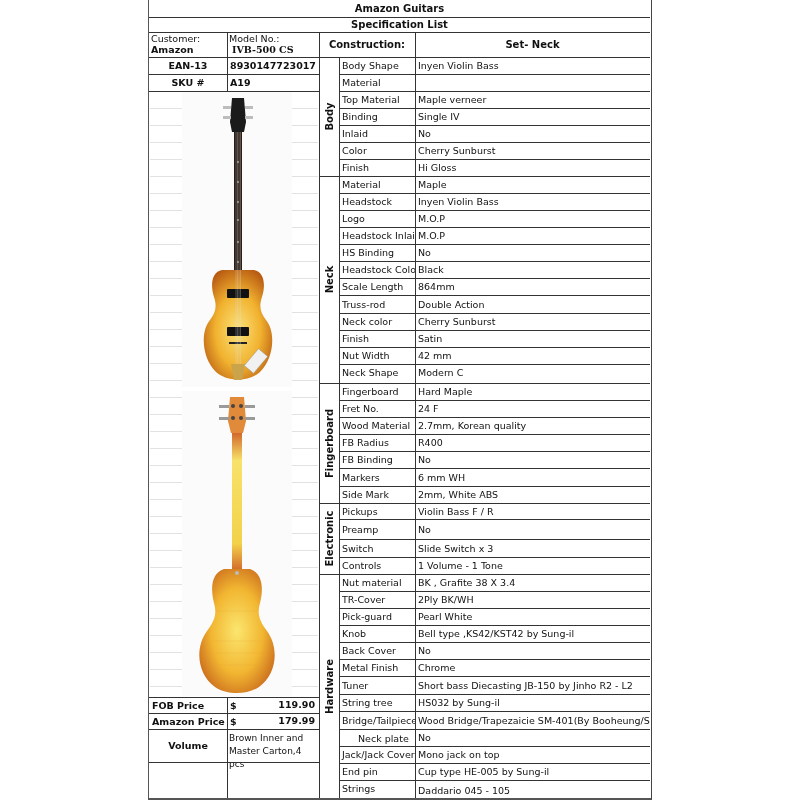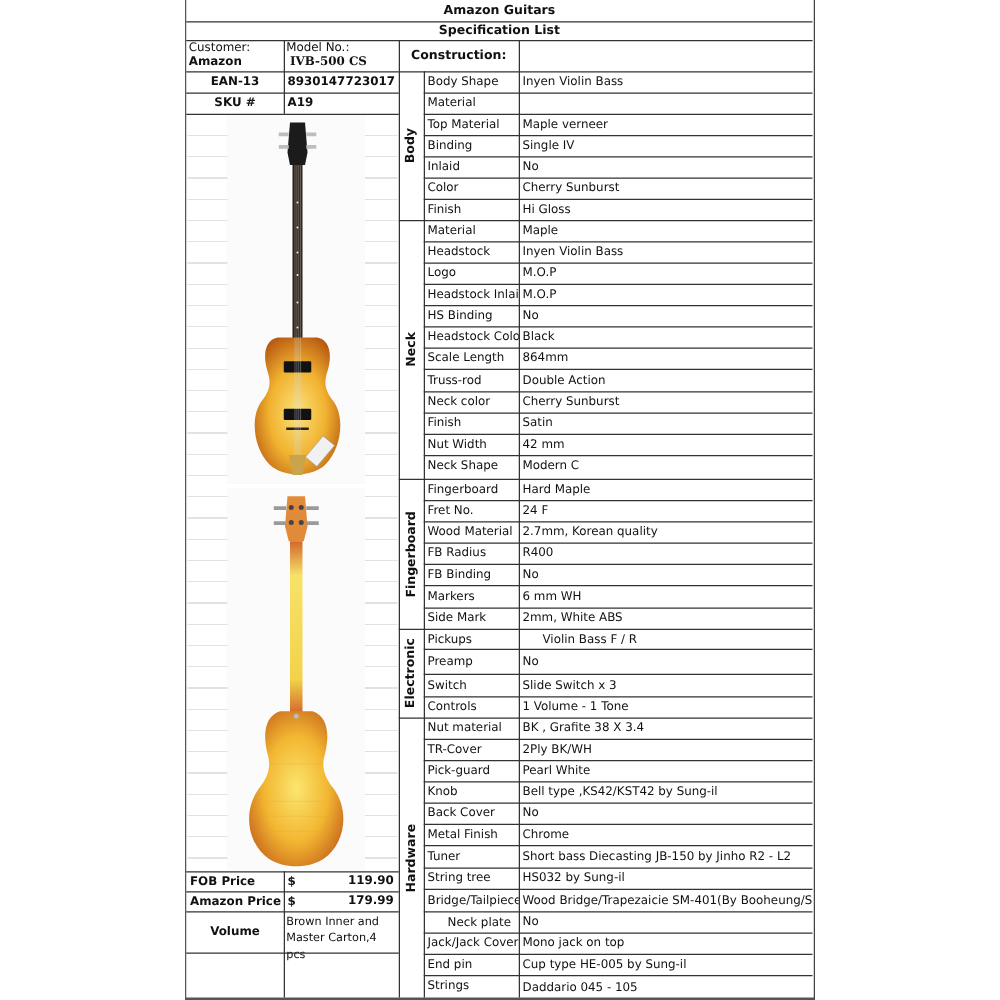--- a/index.html
+++ b/index.html
@@ -33,20 +33,21 @@
 
   <div class="abs" style="left:2px;top:33px;width:76px;height:24px;line-height:11px;">
     <div>Customer:</div>
     <div class="bold">Amazon</div>
   </div>
   <div class="abs" style="left:80px;top:33px;width:90px;height:24px;line-height:11px;">
     <div>Model No.:</div>
     <div class="bold" style="padding-left:3px;font-family:'DejaVu Serif',serif;">IVB-500 CS</div>
   </div>
   <div class="abs center bold" style="left:170px;top:32px;width:96px;height:25px;font-size:10px;">Construction:</div>
+  <div class="abs center bold" style="left:266px;top:32px;width:235px;height:25px;font-size:10px;">Set- Neck</div>
   <div class="hline" style="left:0;top:57px;width:170px;"></div>
   <div class="hline" style="left:170px;top:57px;width:331px;"></div>
 
   <div class="abs center bold" style="left:0;top:57px;width:78px;height:17px;">EAN-13</div>
   <div class="abs center bold" style="left:78px;top:57px;width:92px;height:17px;">8930147723017</div>
   <div class="hline" style="left:0;top:74px;width:170px;"></div>
   <div class="abs center bold" style="left:0;top:74px;width:78px;height:17px;">SKU #</div>
   <div class="abs cell bold" style="left:78px;top:74px;width:92px;height:17px;">A19</div>
   <div class="hline" style="left:0;top:91px;width:170px;"></div>
 
@@ -261,21 +262,21 @@
       <div class="hline" style="left: 190px; top: 451px; width: 311px;"></div>
       <div class="abs cell lbl" style="left: 190px; top: 451px; width: 76px; height: 17px;">FB Binding</div>
       <div class="abs cell lbl" style="left: 266px; top: 451px; width: 235px; height: 17px;">No</div>
       <div class="hline" style="left: 190px; top: 468px; width: 311px;"></div>
       <div class="abs cell lbl" style="left: 190px; top: 468px; width: 76px; height: 18px;">Markers</div>
       <div class="abs cell lbl" style="left: 266px; top: 468px; width: 235px; height: 18px;">6 mm WH</div>
       <div class="hline" style="left: 190px; top: 486px; width: 311px;"></div>
       <div class="abs cell lbl" style="left: 190px; top: 486px; width: 76px; height: 17px;">Side Mark</div>
       <div class="abs cell lbl" style="left: 266px; top: 486px; width: 235px; height: 17px;">2mm, White ABS</div>
       <div class="abs cell lbl" style="left: 190px; top: 503px; width: 76px; height: 16px;">Pickups</div>
-      <div class="abs cell lbl" style="left: 282px; top: 503px; width: 282px; height: 16px;">Violin Bass F / R</div>
+      <div class="abs cell lbl" style="left: 266px; top: 503px; width: 282px; height: 16px;">Violin Bass F / R</div>
       <div class="hline" style="left: 190px; top: 519px; width: 311px;"></div>
       <div class="abs cell lbl" style="left: 190px; top: 519px; width: 76px; height: 20px;">Preamp</div>
       <div class="abs cell lbl" style="left: 266px; top: 519px; width: 235px; height: 20px;">No</div>
       <div class="hline" style="left: 190px; top: 539px; width: 311px;"></div>
       <div class="abs cell lbl" style="left: 190px; top: 539px; width: 76px; height: 18px;">Switch</div>
       <div class="abs cell lbl" style="left: 266px; top: 539px; width: 235px; height: 18px;">Slide Switch x 3</div>
       <div class="hline" style="left: 190px; top: 557px; width: 311px;"></div>
       <div class="abs cell lbl" style="left: 190px; top: 557px; width: 76px; height: 17px;">Controls</div>
       <div class="abs cell lbl" style="left: 266px; top: 557px; width: 235px; height: 17px;">1 Volume - 1 Tone</div>
       <div class="abs cell lbl" style="left: 190px; top: 574px; width: 76px; height: 17px;">Nut material</div>

